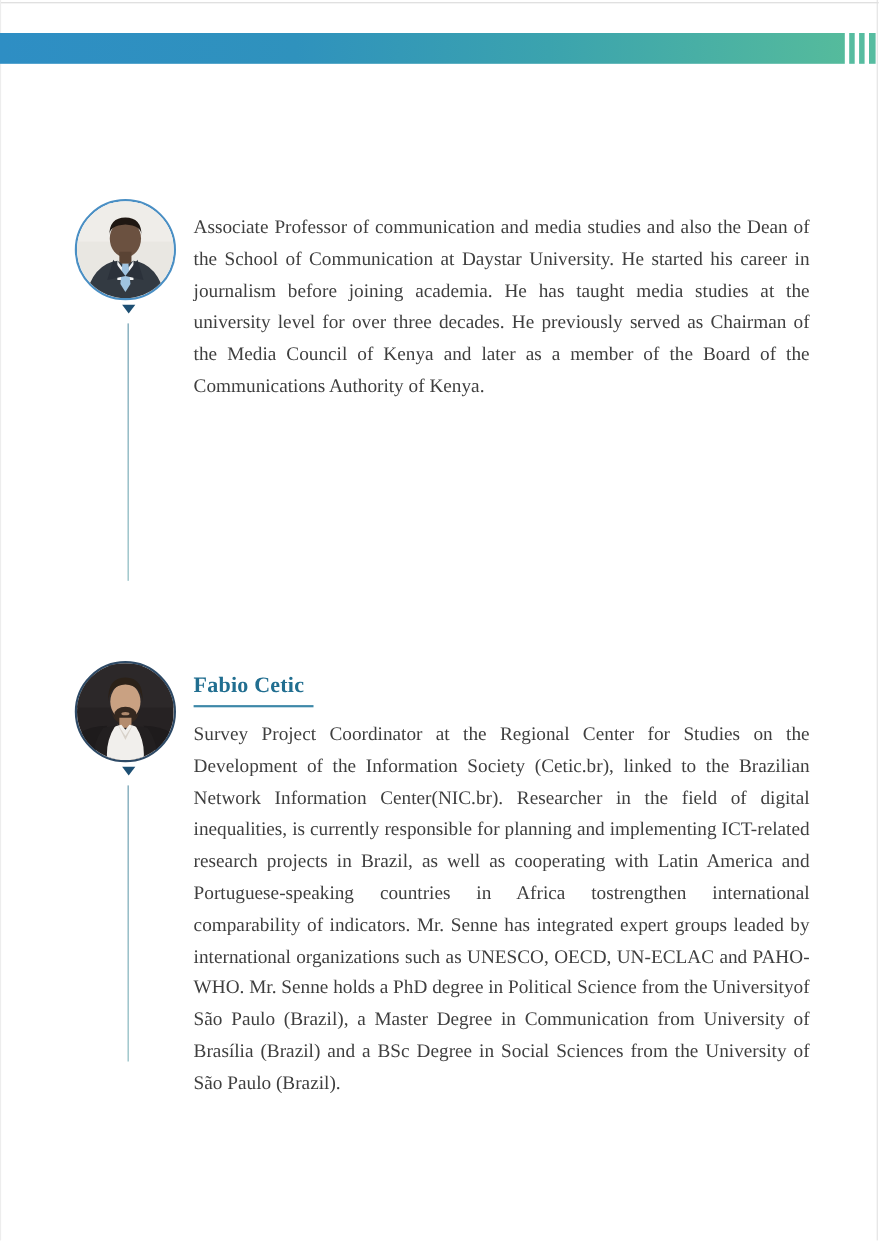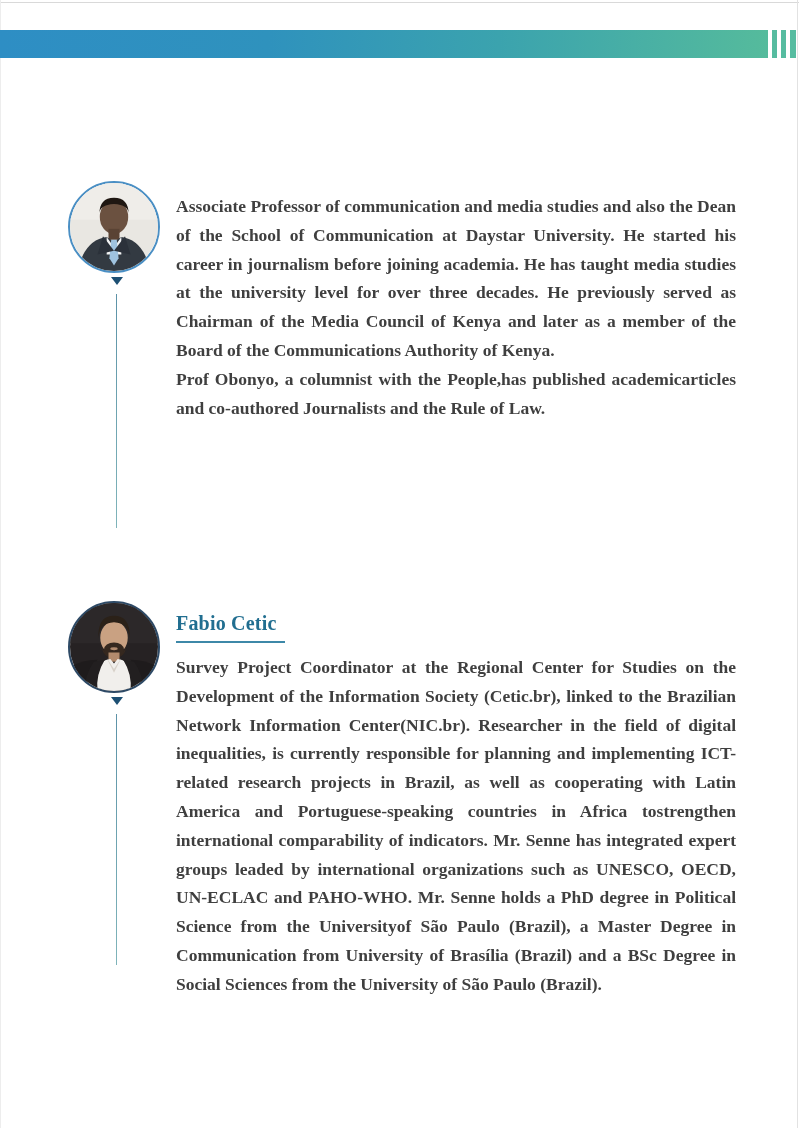--- a/index.html
+++ b/index.html
@@ -59,21 +59,20 @@
     letter-spacing:.2px;
     padding:0 8px 6px 0;margin:0 0 10px 0;
     border-bottom:2px solid #3d88a8;
   }
   .bio-text{margin:0;}
   .bio-text p{
     margin:0;
     font-size:17.5px;line-height:28.8px;
     color:var(--body-text);
     text-align:justify;
-    font-weight:bold;
   }
 
   
   .footer-band{
     position:absolute;left:0;right:0;top:1068px;height:30px;
     background:linear-gradient(90deg,
       var(--footer-teal) 0%, #7cc9bf 22%, #d9eeec 40%,
       #fdfefe 48%, #fdfefe 52%, #d9eeec 60%,
       #7cc9bf 80%, var(--footer-teal) 100%);
     display:flex;align-items:center;justify-content:center;
@@ -112,21 +111,20 @@
       <path d="M36 58 L48 74 L30 78 Z" fill="#2b313a"></path>
       <path d="M60 58 L48 74 L66 78 Z" fill="#2b313a"></path>
     </svg>
   </div>
   <div class="photo-tail t1"></div>
   <div class="connector c1"></div>
 
   <div class="bio-content b1">
     <div class="bio-text">
       <p>Associate Professor of communication and media studies and also the Dean of the School of Communication at Daystar University. He started his career in journalism before joining academia. He has taught media studies at the university level for over three decades. He previously served as Chairman of the Media Council of Kenya and later as a member of the Board of the Communications Authority of Kenya.</p>
-      <p>Prof Obonyo, a columnist with the People,has published academicarticles and co-authored Journalists and the Rule of Law.</p>
     </div>
   </div>
 
   <div class="avatar fabio" aria-label="portrait-fabio-senne">
     <svg viewBox="0 0 96 96">
       <rect x="0" y="0" width="96" height="96" fill="#262223"></rect>
       <rect x="0" y="0" width="96" height="44" fill="#2c2829"></rect>
       <ellipse cx="48" cy="38" rx="15" ry="18" fill="#c9a182"></ellipse>
       <path d="M31 38 Q30 14 48 14 Q66 14 65 38 Q64 22 48 21 Q32 22 31 38 Z" fill="#2b2118"></path>
       <path d="M34 42 Q34 60 48 60 Q62 60 62 42 Q62 56 48 57 Q34 56 34 42 Z" fill="#35281f"></path>

